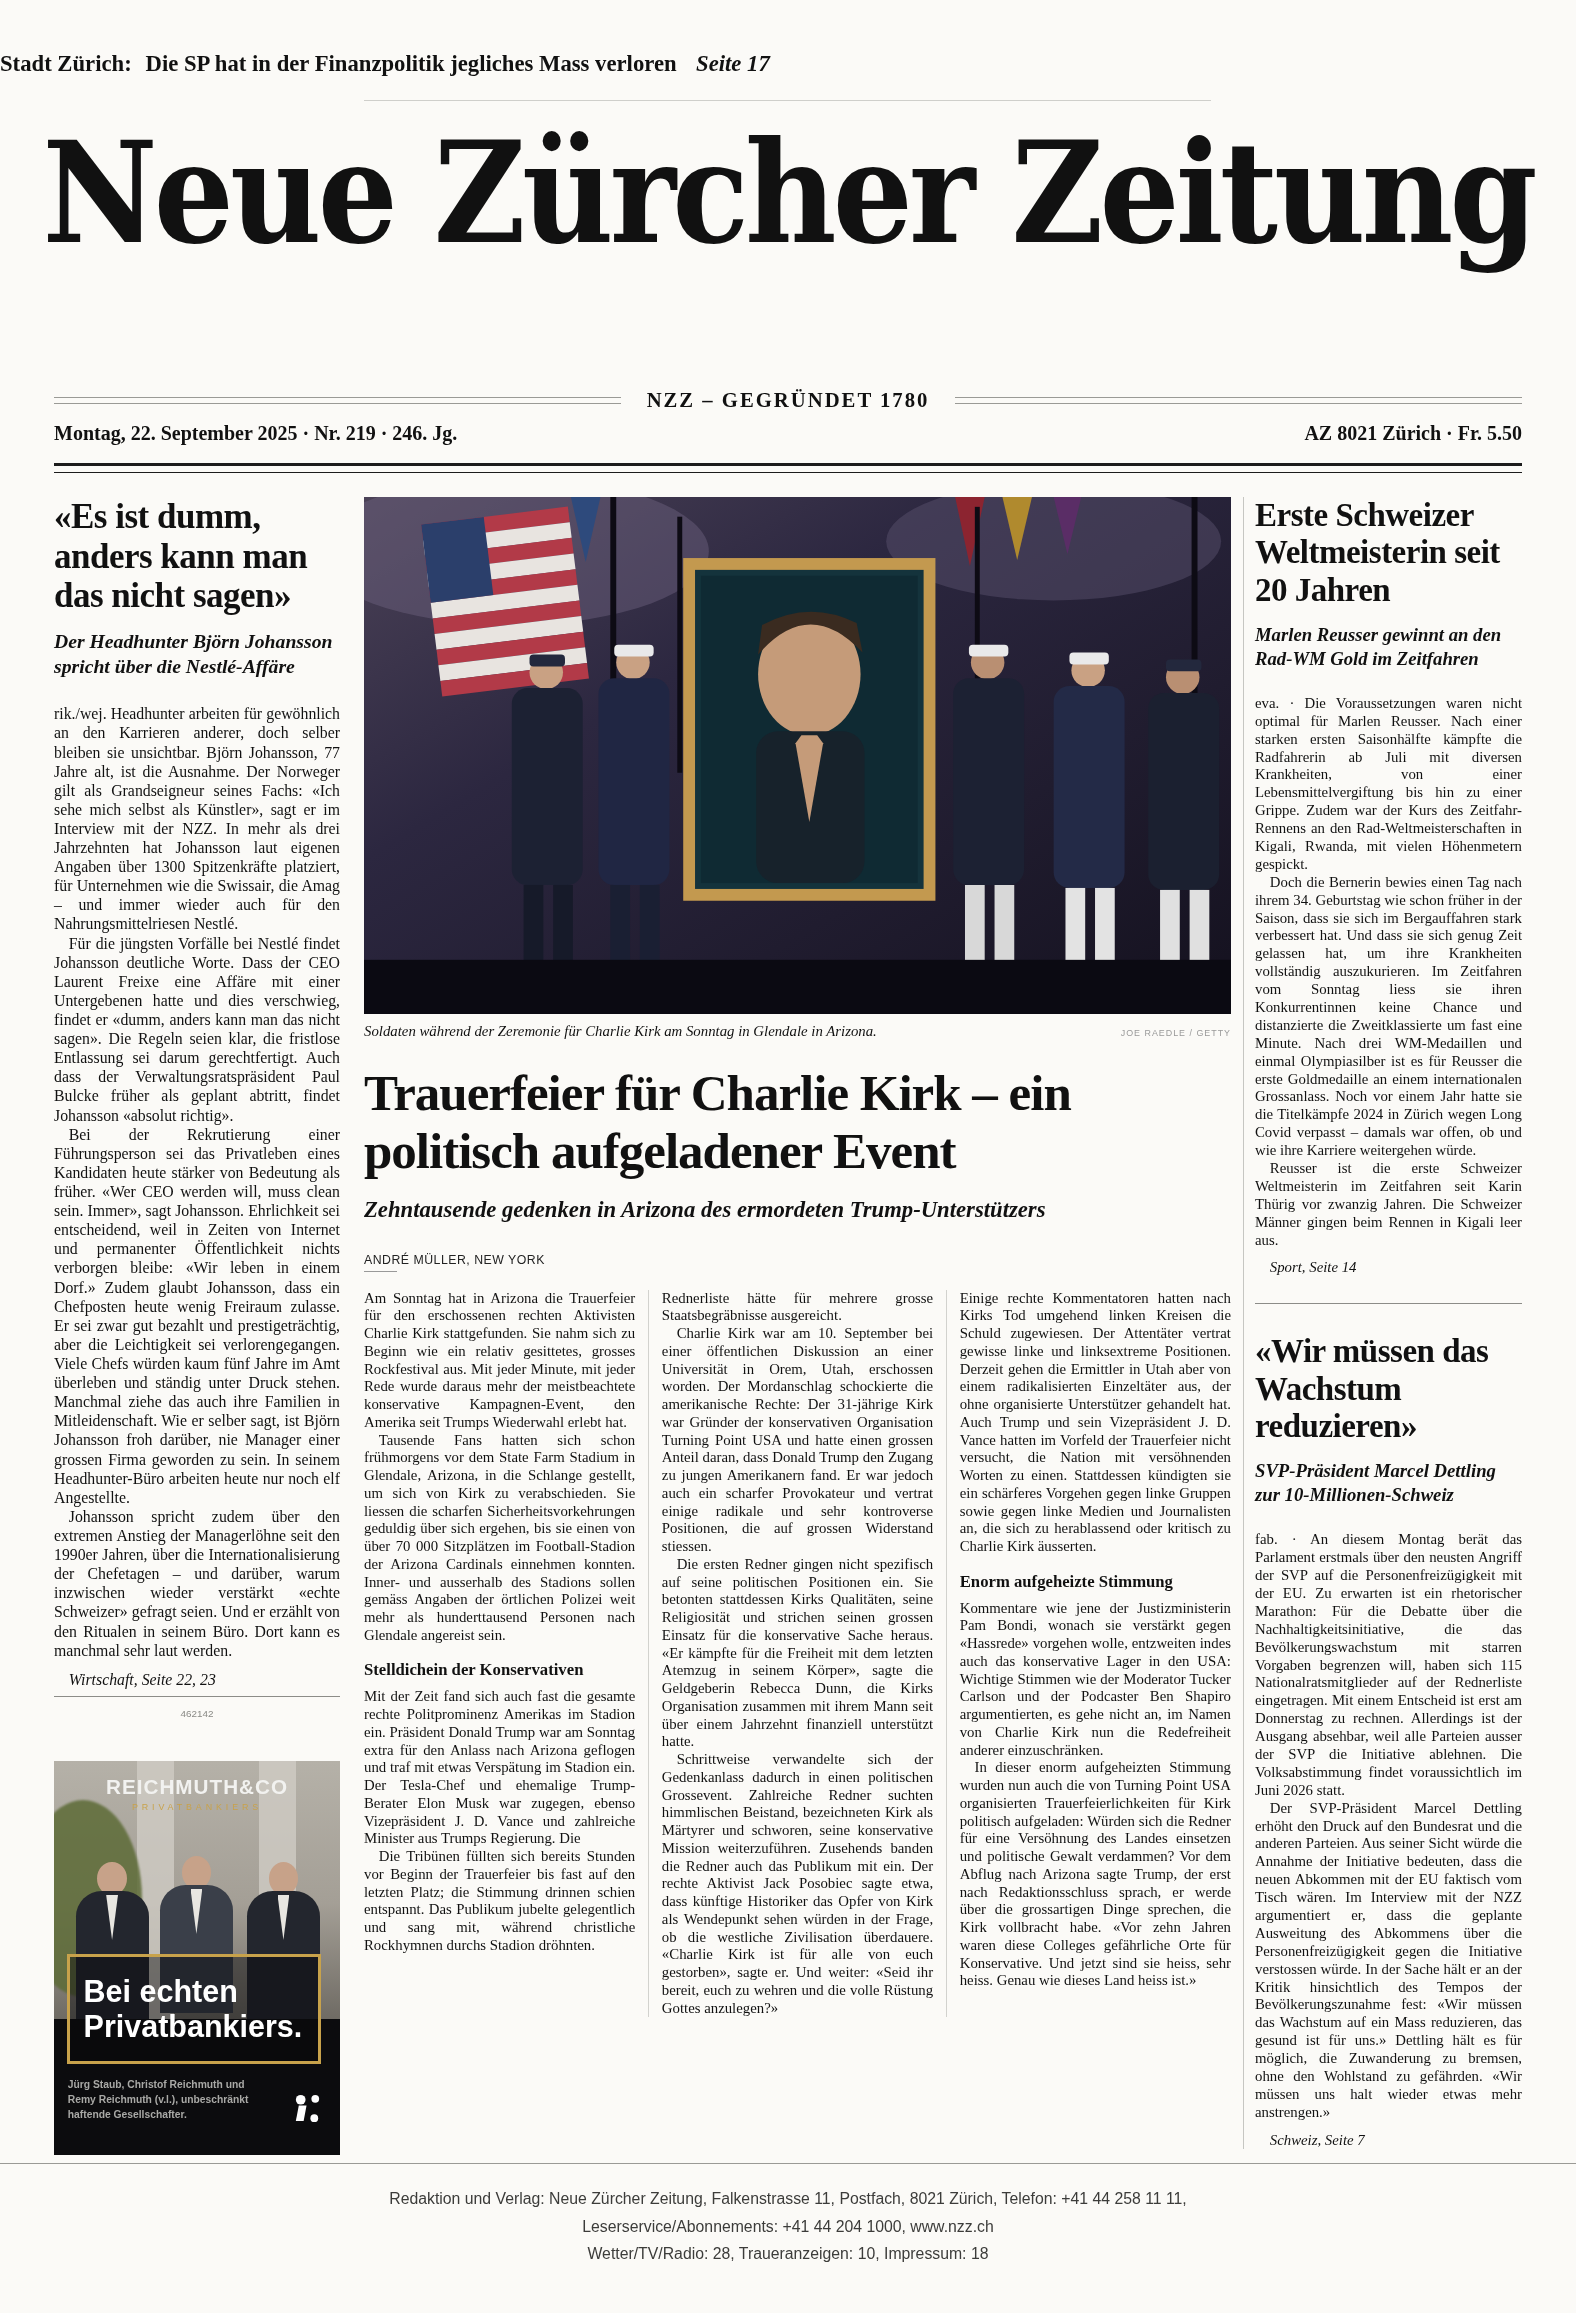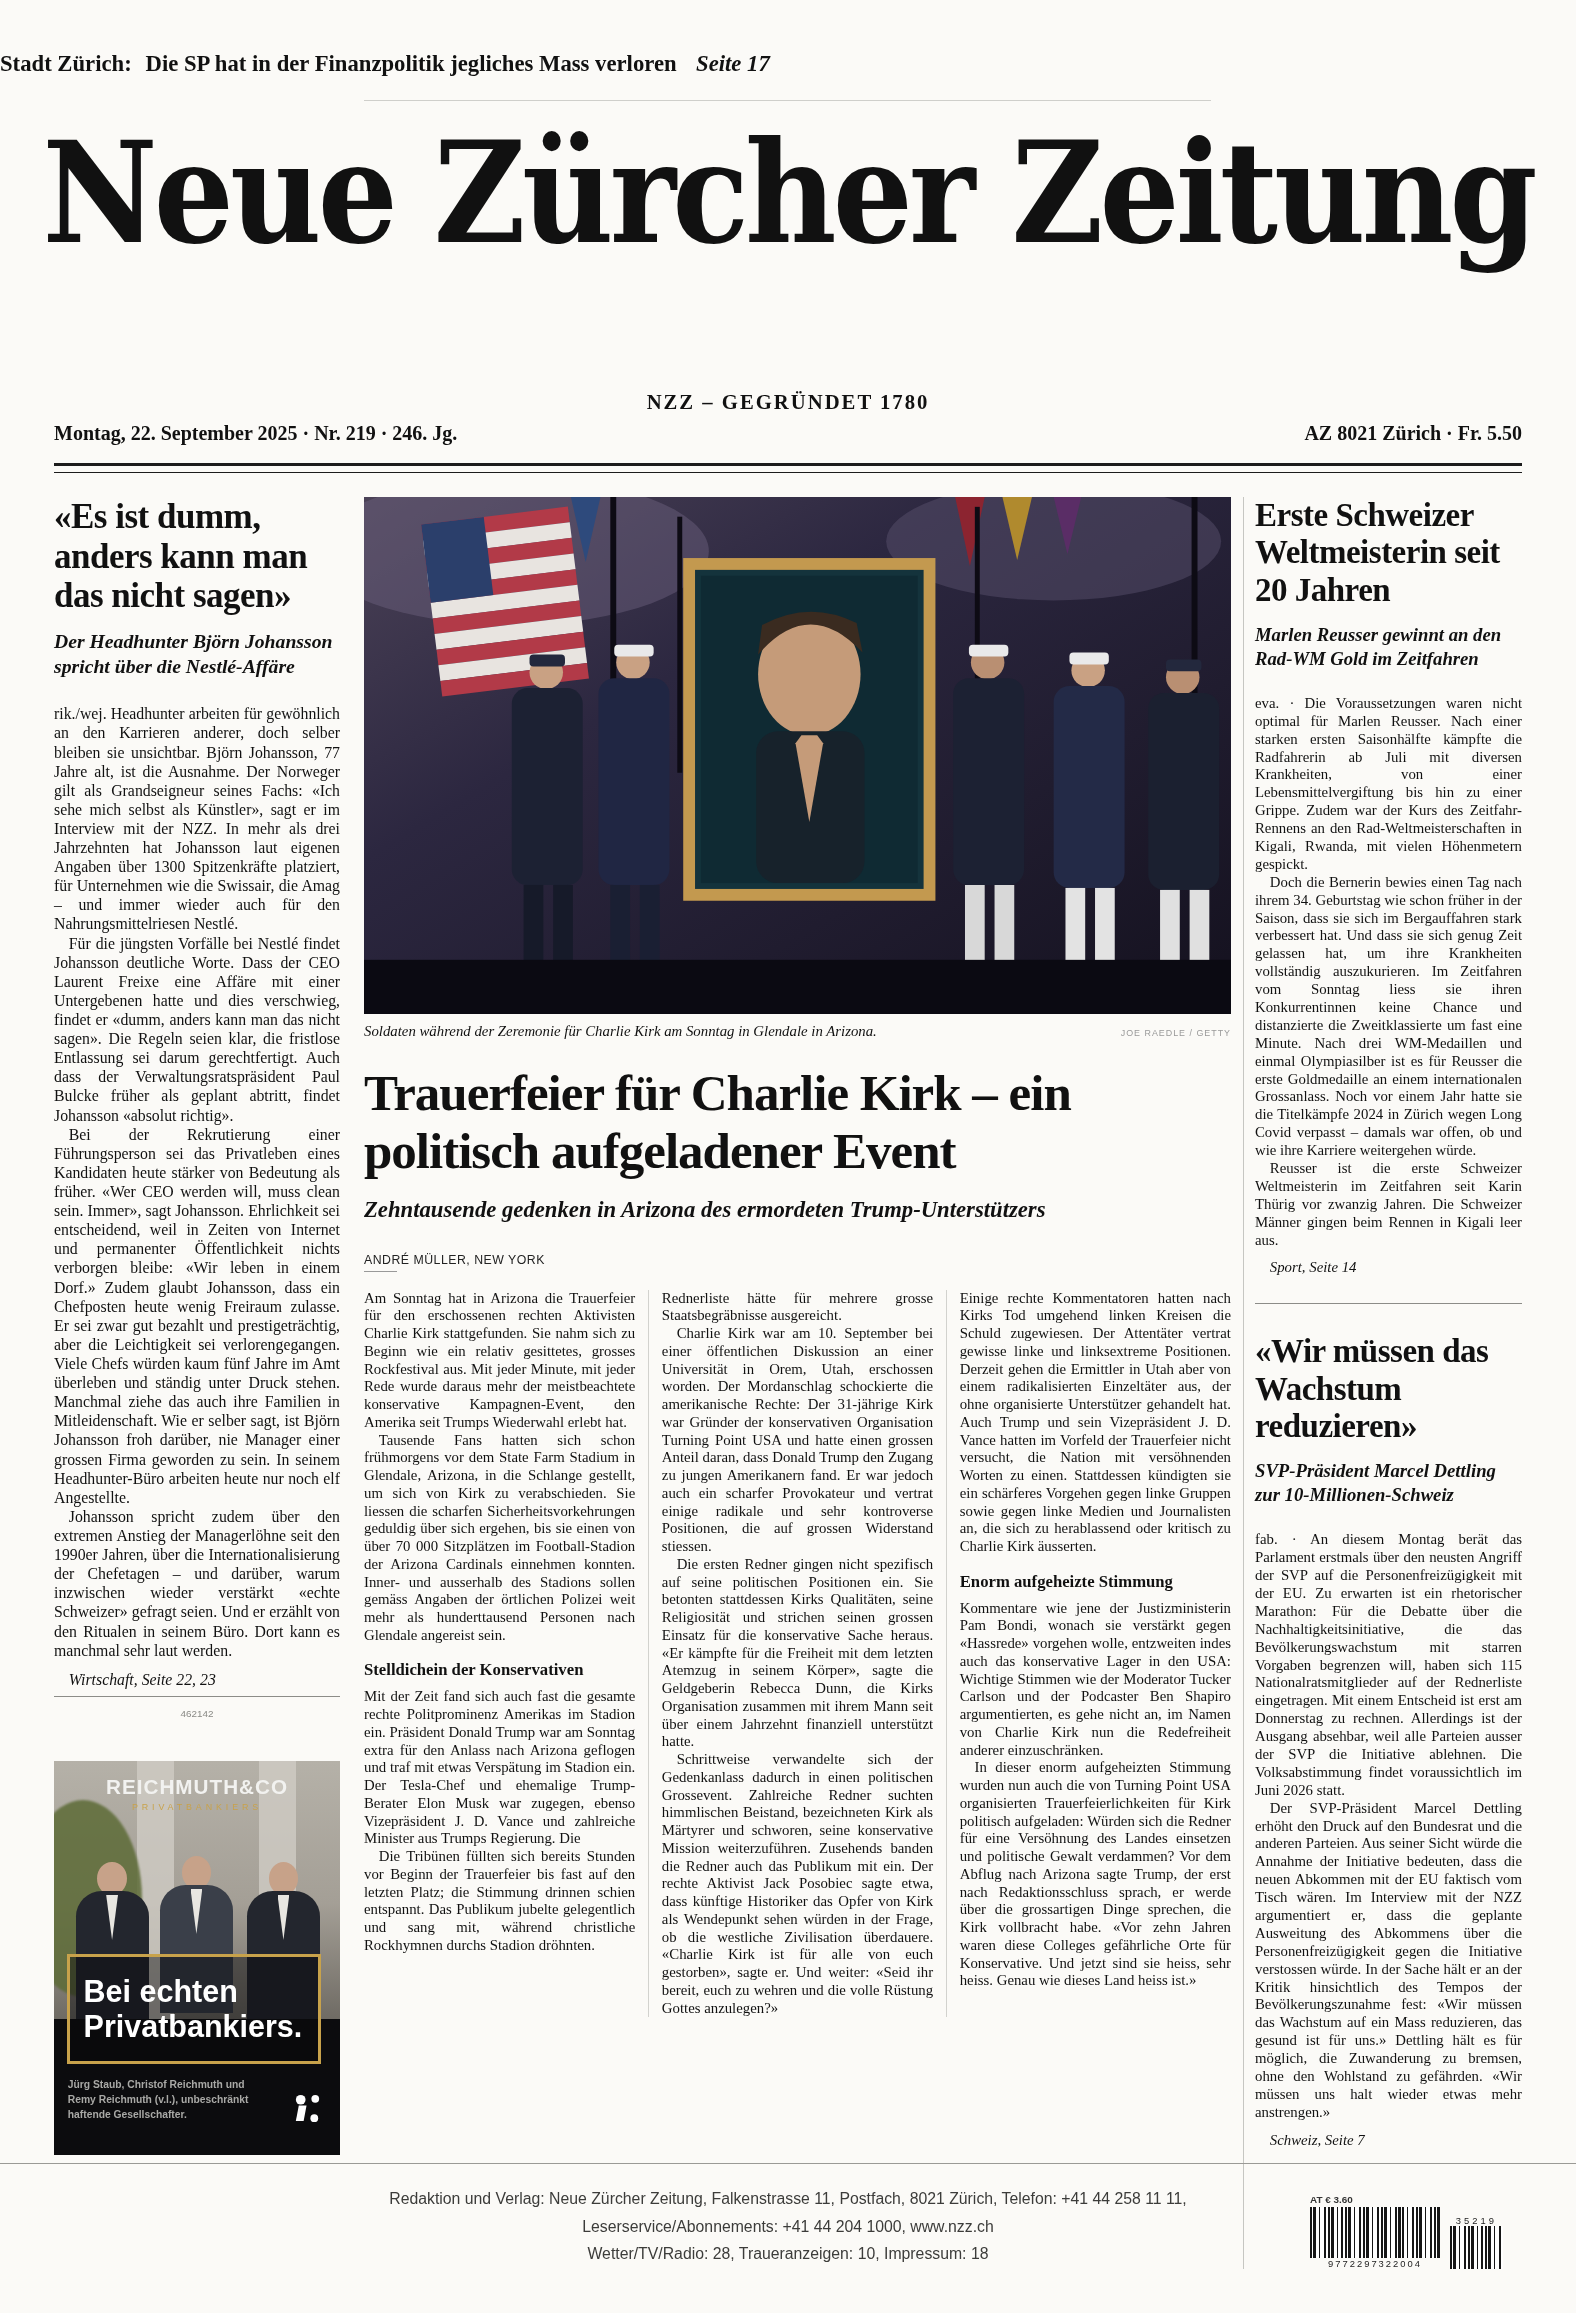--- a/index.html
+++ b/index.html
@@ -13,21 +13,21 @@
   .topline .tl-text{font-weight:bold;}
   .topline .tl-label{margin-right:13.8px;}
   .topline .tl-page{font-style:italic;font-weight:bold;margin-left:13.8px;}
   .topline-rule{position:absolute;top:100px;left:364px;width:847px;border-top:1px solid #cfcfcb;}
 
   .masthead{position:absolute;top:91px;left:0;width:100%;text-align:center;}
   .masthead h1{margin:0;font-family:"DejaVu Serif",serif;font-weight:700;
                font-size:126px;line-height:1.45;letter-spacing:-3.9px;
                transform:scaleY(1.12);transform-origin:top center;white-space:nowrap;}
 
-  .founded-row{position:absolute;top:389px;left:54px;width:1468px;display:flex;align-items:center;flex-direction:column;}
+  .founded-row{position:absolute;top:389px;left:54px;width:1468px;display:flex;align-items:center;}
   .founded-row .drule{flex:1;height:4.9px;border-top:1px solid #9a9a96;border-bottom:1px solid #9a9a96;}
   .founded-row .founded-text{padding:0 25.6px;font-size:20.7px;font-weight:bold;letter-spacing:2px;white-space:nowrap;}
 
   .date-row{position:absolute;top:422px;left:54px;width:1468px;display:flex;
             justify-content:space-between;font-size:20px;font-weight:bold;}
   .heavy-rule{position:absolute;top:463px;left:54px;width:1468px;height:5.9px;
               border-top:3px solid #1c1c1c;border-bottom:1px solid #1c1c1c;}
 
   
   .kicker{font-style:italic;font-weight:bold;}
@@ -335,33 +335,20 @@
     <div>
       <h3>«Wir müssen das Wachstum reduzieren»</h3>
       <p class="kicker">SVP-Präsident Marcel Dettling zur 10-Millionen-Schweiz</p>
       <div class="body">
         <p>fab. · An diesem Montag berät das Parlament erstmals über den neusten Angriff der SVP auf die Personenfreizügigkeit mit der EU. Zu erwarten ist ein rhetorischer Marathon: Für die Debatte über die Nachhaltigkeitsinitiative, die das Bevölkerungswachstum mit starren Vorgaben begrenzen will, haben sich 115 Nationalratsmitglieder auf der Rednerliste eingetragen. Mit einem Entscheid ist erst am Donnerstag zu rechnen. Allerdings ist der Ausgang absehbar, weil alle Parteien ausser der SVP die Initiative ablehnen. Die Volksabstimmung findet voraussichtlich im Juni 2026 statt.</p>
         <p>Der SVP-Präsident Marcel Dettling erhöht den Druck auf den Bundesrat und die anderen Parteien. Aus seiner Sicht würde die Annahme der Initiative bedeuten, dass die neuen Abkommen mit der EU faktisch vom Tisch wären. Im Interview mit der NZZ argumentiert er, dass die geplante Ausweitung des Abkommens über die Personenfreizügigkeit gegen die Initiative verstossen würde. In der Sache hält er an der Kritik hinsichtlich des Tempos der Bevölkerungszunahme fest: «Wir müssen das Wachstum auf ein Mass reduzieren, das gesund ist für uns.» Dettling hält es für möglich, die Zuwanderung zu bremsen, ohne den Wohlstand zu gefährden. «Wir müssen uns halt wieder etwas mehr anstrengen.»</p>
         <p class="pageref">Schweiz, Seite 7</p>
       </div>
     </div>
 
-    <div class="barcode-block">
-      <div class="bc-price">AT € 3.60</div>
-      <div class="bc-row">
-        <div class="bc-main">
-          <div class="bars"></div>
-          <div class="bc-num">9772297322004</div>
-        </div>
-        <div class="bc-addon">
-          <div class="bc-addon-num">35219</div>
-          <div class="bars"></div>
-        </div>
-      </div>
-    </div>
   </div>
 
   <div class="footer-rule"></div>
   <div class="footer">
     <div>Redaktion und Verlag: Neue Zürcher Zeitung, Falkenstrasse 11, Postfach, 8021 Zürich, Telefon: +41 44 258 11 11,</div>
     <div>Leserservice/Abonnements: +41 44 204 1000, www.nzz.ch</div>
     <div>Wetter/TV/Radio: 28, Traueranzeigen: 10, Impressum: 18</div>
   </div>
 
 </div>

